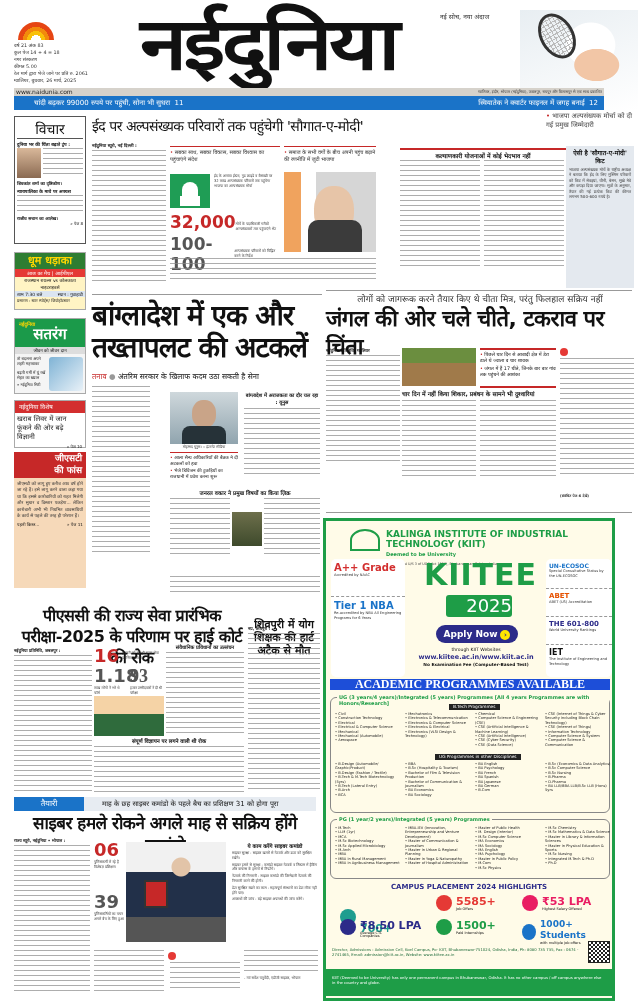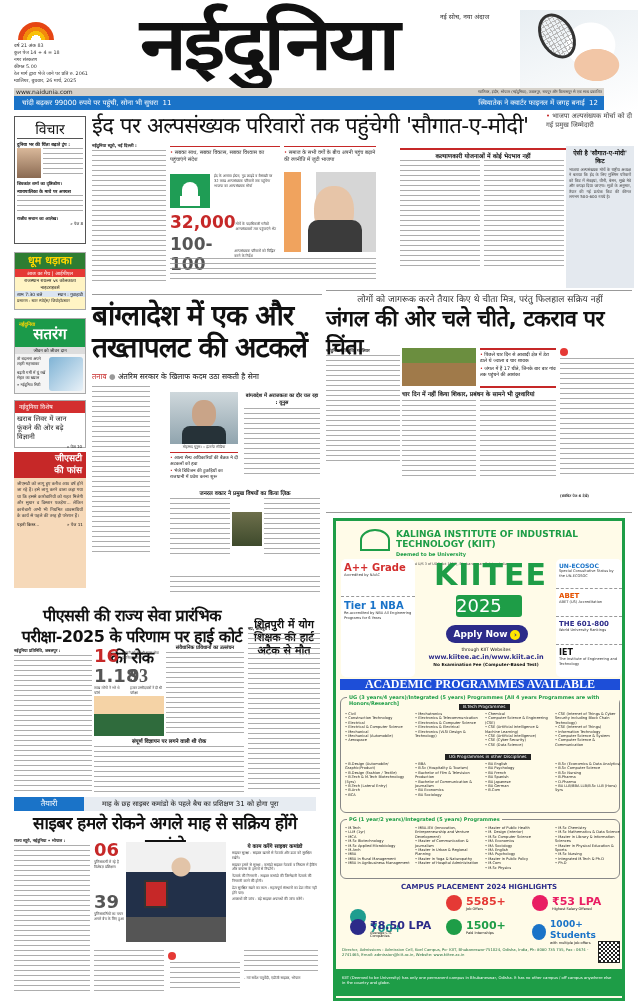--- a/index.html
+++ b/index.html
@@ -25,40 +25,40 @@
   .dhoom { left: 14px; top: 252px; width: 72px; height: 58px; background: #fff4c4; border: 1px solid #aaa; }
   .dhoom .top { background: #2e7d32; color: #ffd600; font-size: 11px; font-weight: bold; text-align: center; height: 16px; line-height: 16px; }
   .dhoom .red { background: #e53935; color: #fff; font-size: 5px; text-align: center; line-height: 8px; }
   .satrang { left: 14px; top: 318px; width: 72px; height: 76px; background: #f5f5f5; border: 1px solid #aaa; }
   .satrang .top { background: #1b9a4a; color: #fff; font-size: 15px; font-weight: bold; text-align: center; height: 28px; line-height: 30px; position: relative; }
   .vishesh { left: 14px; top: 400px; width: 72px; height: 48px; background: #fff; border: 1px solid #aaa; }
   .vishesh .top { background: #d32f2f; color: #fff; font-size: 6px; height: 12px; line-height: 12px; padding-left: 4px; }
   .gst { left: 14px; top: 452px; width: 72px; height: 136px; background: #f6d9b9; }
   .gst .top { background: #c62828; color: #fff; height: 26px; font-size: 9px; font-weight: bold; text-align: right; padding-right: 4px; line-height: 12px; }
   
-  .h-eid { left: 92px; top: 113px; width: 450px; font-size: 22px; line-height: 26px; }
+  .h-eid { left: 92px; top: 113px; width: 450px; font-size: 14px; line-height: 26px; }
   .h-eid-side { left: 546px; top: 112px; width: 92px; font-size: 6.8px; line-height: 9px; color: #444; }
   .h-bangla { left: 92px; top: 300px; width: 230px; font-size: 28px; line-height: 32px; font-weight: bold; color: #111; letter-spacing: -1px; }
   .h-cheetah-sub { left: 330px; top: 292px; width: 300px; font-size: 9px; color: #333; text-align: center; }
   .h-cheetah { left: 326px; top: 305px; width: 310px; font-size: 22px; line-height: 28px; font-weight: bold; letter-spacing: -0.5px; }
   .tanav { left: 92px; top: 372px; width: 230px; font-size: 7.5px; line-height: 10px; }
   .tanav .tag { color: #c62828; }
   .h-psc { left: 14px; top: 605px; width: 236px; font-size: 16px; line-height: 21px; letter-spacing: -0.5px; font-weight: bold; text-align: center; }
   .h-shivpuri { left: 246px; top: 598px; width: 76px; font-size: 11px; line-height: 13px; font-weight: bold; text-align: center; margin-top: 20px; }
   .taiyari { left: 14px; top: 797px; width: 302px; height: 14px; background: #e7ecf2; }
   .taiyari .tag { position: absolute; left: 0; top: 0; width: 70px; height: 14px; background: #1a73c8; color: #fff; font-size: 8px; text-align: center; line-height: 14px; }
   .taiyari .txt { position: absolute; left: 88px; top: 0; font-size: 7px; line-height: 14px; }
   .h-cyber { left: 14px; top: 812px; width: 302px; font-size: 17px; line-height: 22px; font-weight: bold; text-align: center; letter-spacing: -0.5px; }
   .bignum { font-size: 18px; font-weight: bold; line-height: 20px; }
   .red { color: #c62828; }
   
-  .ad { left: 333px; top: 518px; width: 292px; height: 483px; border: 3px solid #1e9d47; background: #fffbe8; }
+  .ad { left: 323px; top: 518px; width: 292px; height: 483px; border: 3px solid #1e9d47; background: #fffbe8; }
   .ad .kiit-title { position: absolute; left: 60px; top: 8px; font-size: 9px; line-height: 10px; font-weight: bold; color: #1e9d47; }
   .ad .kiitee { position: absolute; left: 98px; top: 36px; font-size: 30px; font-weight: bold; color: #1e9d47; letter-spacing: 1px; }
-  .ad .year { position: absolute; left: 120px; top: 74px; width: 66px; height: 22px; background: #1e9d47; color: #fff; font-size: 18px; text-align: left; line-height: 22px; border-radius: 3px; }
+  .ad .year { position: absolute; left: 120px; top: 74px; width: 66px; height: 22px; background: #1e9d47; color: #fff; font-size: 18px; text-align: right; line-height: 22px; border-radius: 3px; }
   .ad .apply { position: absolute; left: 110px; top: 104px; width: 82px; height: 18px; background: #2c2b89; color: #fff; font-size: 9px; font-weight: bold; text-align: center; line-height: 18px; border-radius: 9px; }
   .ad .apply .chev { display: inline-block; width: 10px; height: 10px; border-radius: 50%; background: #ffe600; color: #2c2b89; font-size: 7px; line-height: 10px; margin-left: 3px; }
   .ad .through { position: absolute; left: 80px; top: 126px; width: 140px; text-align: center; font-size: 4.5px; }
   .ad .web { position: absolute; left: 70px; top: 132px; width: 160px; text-align: center; font-size: 6.5px; font-weight: bold; color: #2c2b89; }
   .ad .nofee { position: absolute; left: 70px; top: 141px; width: 160px; text-align: center; font-size: 4.3px; font-weight: bold; }
   .ad .lbox { position: absolute; left: 5px; top: 38px; width: 74px; height: 118px; background: #fff; border-radius: 5px; }
   .ad .rbox { position: absolute; left: 220px; top: 38px; width: 66px; height: 118px; background: #fff; border-radius: 5px; }
   .ad .acad { position: absolute; left: 4px; top: 158px; width: 280px; height: 11px; background: #1d4ed8; color: #fff; font-size: 12px; font-weight: bold; text-align: center; line-height: 11px; font-family: Liberation Serif, serif; }
   .ad .section { position: absolute; border: 1px solid #888; border-radius: 6px; }
   .ad .sec-title { position: absolute; top: -4px; left: 6px; background: #fffbe8; font-size: 5px; color: #1e9d47; font-weight: bold; padding: 0 2px; }
@@ -90,21 +90,21 @@
 </div>
 <div class="abs" id="masthead-logo">नईदुनिया</div>
 <div class="abs" style="left:440px;top:12px;font-size:6.5px;color:#333;">नई सोच, नया अंदाज</div>
 <div class="abs player"></div>
 <div class="abs racket"></div>
 <div class="abs gray-bar">
   <span style="position:absolute;left:2px;top:0;font-size:6px;line-height:8px;color:#222;">www.naidunia.com</span>
   <span style="position:absolute;right:2px;top:0;font-size:3.8px;line-height:8px;color:#333;">ग्वालियर, इंदौर, भोपाल (नईदुनिया), जबलपुर, रायपुर और बिलासपुर से एक साथ प्रकाशित</span>
 </div>
 <div class="abs blue-bar">
-  <span style="position:absolute;left:8px;"><span>चांदी बढ़कर 99000 रुपये पर पहुंची, सोना भी सुधरा</span>&nbsp;&nbsp;<span>11</span></span>
+  <span style="position:absolute;left:20px;"><span>चांदी बढ़कर 99000 रुपये पर पहुंची, सोना भी सुधरा</span>&nbsp;&nbsp;<span>11</span></span>
   <span style="position:absolute;right:6px;"><span>स्वियातेक ने क्वार्टर फाइनल में जगह बनाई</span>&nbsp;&nbsp;<span>12</span></span>
 </div>
 
 <div class="abs vichar">
   <h2>विचार</h2>
   <div style="font-size:4.6px;font-weight:bold;">दुनिया भर की चिंता बढ़ाते ट्रंप :</div>
   <div style="display:flex;gap:2px;margin-top:1px;">
     <div style="width:24px;height:30px;background:linear-gradient(#d9b89a,#8a6a52);"></div>
     <div class="fake-text" style="flex:1;height:30px;"></div>
   </div>

